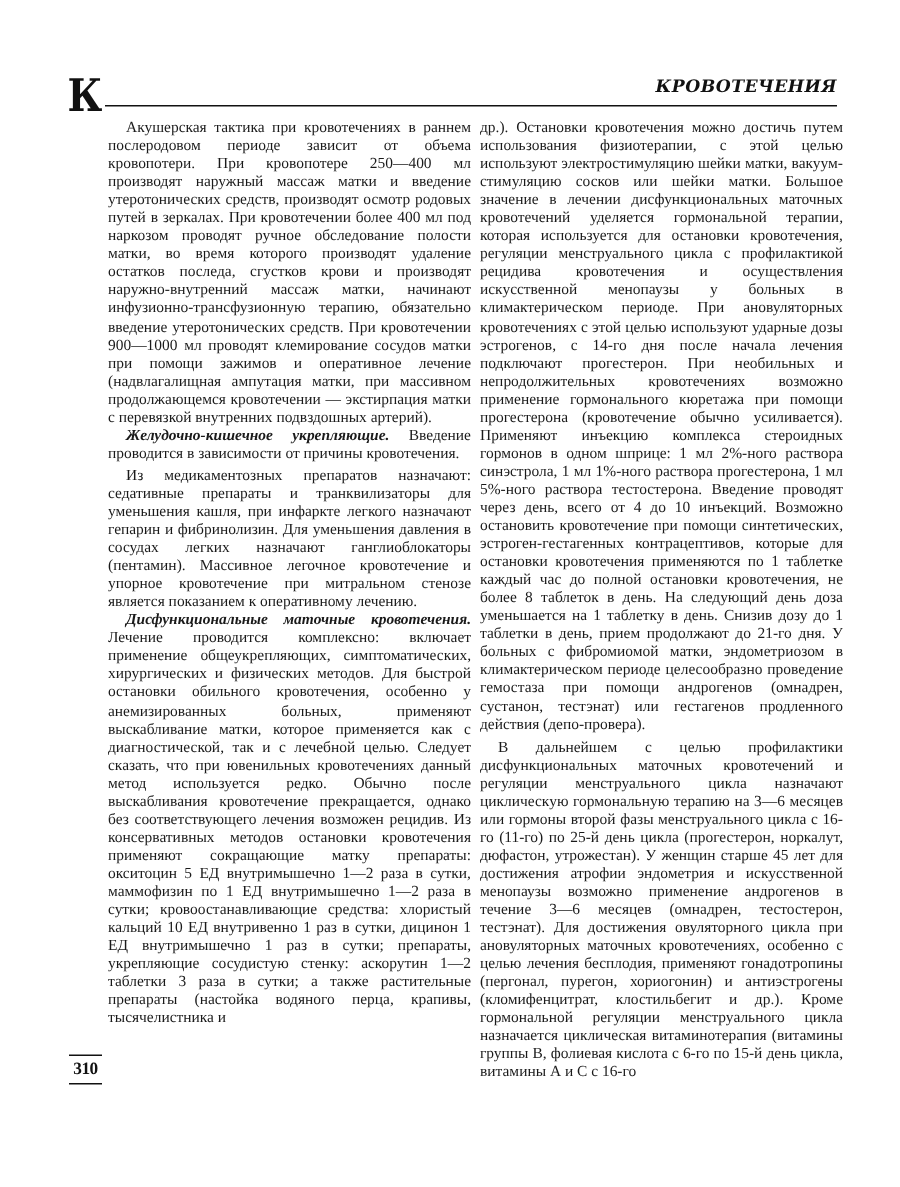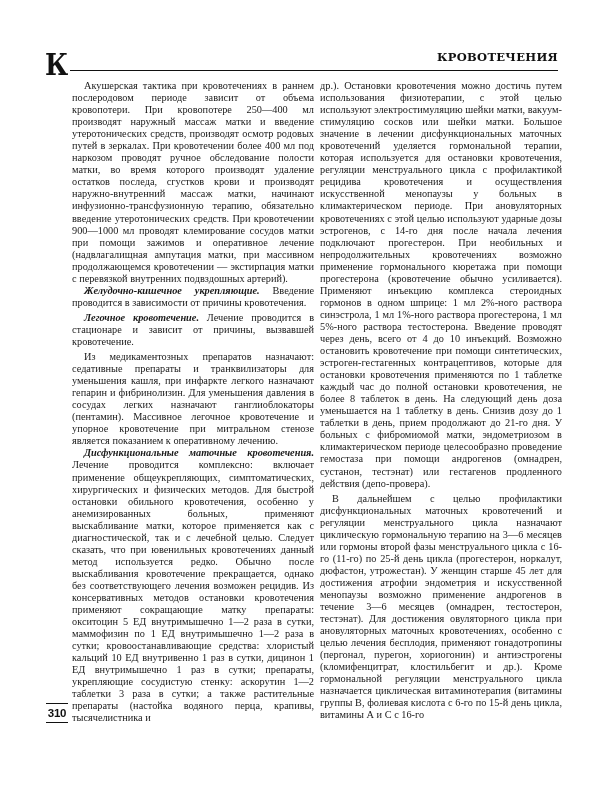--- a/index.html
+++ b/index.html
@@ -36,20 +36,21 @@
   }
   .running-head {
     position: absolute;
     right: 42px;
     top: 50px;
     font-family: "DejaVu Serif", serif;
     font-weight: bold;
     font-size: 11.5px;
     letter-spacing: 0.3px;
     color: #111;
+    font-style: italic;
   }
   .column {
     position: absolute;
     top: 80px;
     width: 242px;
     font-family: "Liberation Serif", serif;
     font-size: 10.3px;
     line-height: 12.05px;
     text-align: justify;
     hyphens: manual;
@@ -72,41 +73,40 @@
     top: 703px;
     width: 22px;
     text-align: center;
   }
   .pn-rule {
     height: 0;
     border-top: 1px solid #111;
     width: 22px;
   }
   .page-number {
-    font-family: Liberation Sans, sans-serif;
+    font-family: Liberation Serif, serif;
     font-weight: bold;
     font-size: 11.5px;
     line-height: 18px;
     color: #111;
     letter-spacing: -0.3px;
   }
 </style>
 </head>
 <body>
 
 <div>
 
   <div class="letter-mark">К</div>
   <div class="header-rule"></div>
   <div class="running-head">КРОВОТЕЧЕНИЯ</div>
 
   <div class="column col-left">
     <p>Акушерская тактика при кровотечениях в раннем послеродовом периоде зависит от объема кровопотери. При кровопотере 250—400 мл производят наружный массаж матки и введение утеротонических средств, производят осмотр родовых путей в зеркалах. При кровотечении более 400 мл под наркозом проводят ручное обследование полости матки, во время которого производят удаление остатков последа, сгустков крови и производят наружно-внутренний массаж матки, начинают инфузионно-трансфузионную терапию, обязательно введение утеротонических средств. При кровотечении 900—1000 мл проводят клемирование сосудов матки при помощи зажимов и оперативное лечение (надвлагалищная ампутация матки, при массивном продолжающемся кровотечении — экстирпация матки с перевязкой внутренних подвздошных артерий).</p>
     <p><span class="run-in">Желудочно-кишечное укрепляющие.</span><span> Введение проводится в зависимости от причины кровотечения.</span></p>
-    <p class="gap-before"><span class="run-in">Легочное кровотечение.</span><span> Лечение проводится в стационаре и зависит от причины, вызвавшей кровотечение.</span></p>
     <p class="gap-before">Из медикаментозных препаратов назначают: седативные препараты и транквилизаторы для уменьшения кашля, при инфаркте легкого назначают гепарин и фибринолизин. Для уменьшения давления в сосудах легких назначают ганглиоблокаторы (пентамин). Массивное легочное кровотечение и упорное кровотечение при митральном стенозе является показанием к оперативному лечению.</p>
     <p><span class="run-in">Дисфункциональные маточные кровотечения.</span><span> Лечение проводится комплексно: включает применение общеукрепляющих, симптоматических, хирургических и физических методов. Для быстрой остановки обильного кровотечения, особенно у анемизированных больных, применяют выскабливание матки, которое применяется как с диагностической, так и с лечебной целью. Следует сказать, что при ювенильных кровотечениях данный метод используется редко. Обычно после выскабливания кровотечение прекращается, однако без соответствующего лечения возможен рецидив. Из консервативных методов остановки кровотечения применяют сокращающие матку препараты: окситоцин 5 ЕД внутримышечно 1—2 раза в сутки, маммофизин по 1 ЕД внутримышечно 1—2 раза в сутки; кровоостанавливающие средства: хлористый кальций 10 ЕД внутривенно 1 раз в сутки, дицинон 1 ЕД внутримышечно 1 раз в сутки; препараты, укрепляющие сосудистую стенку: аскорутин 1—2 таблетки 3 раза в сутки; а также растительные препараты (настойка водяного перца, крапивы, тысячелистника и</span></p>
   </div>
 
   <div class="column col-right">
     <p class="continued">др.). Остановки кровотечения можно достичь путем использования физиотерапии, с этой целью используют электростимуляцию шейки матки, вакуум-стимуляцию сосков или шейки матки. Большое значение в лечении дисфункциональных маточных кровотечений уделяется гормональной терапии, которая используется для остановки кровотечения, регуляции менструального цикла с профилактикой рецидива кровотечения и осуществления искусственной менопаузы у больных в климактерическом периоде. При ановуляторных кровотечениях с этой целью используют ударные дозы эстрогенов, с 14-го дня после начала лечения подключают прогестерон. При необильных и непродолжительных кровотечениях возможно применение гормонального кюретажа при помощи прогестерона (кровотечение обычно усиливается). Применяют инъекцию комплекса стероидных гормонов в одном шприце: 1 мл 2%-ного раствора синэстрола, 1 мл 1%-ного раствора прогестерона, 1 мл 5%-ного раствора тестостерона. Введение проводят через день, всего от 4 до 10 инъекций. Возможно остановить кровотечение при помощи синтетических, эстроген-гестагенных контрацептивов, которые для остановки кровотечения применяются по 1 таблетке каждый час до полной остановки кровотечения, не более 8 таблеток в день. На следующий день доза уменьшается на 1 таблетку в день. Снизив дозу до 1 таблетки в день, прием продолжают до 21-го дня. У больных с фибромиомой матки, эндометриозом в климактерическом периоде целесообразно проведение гемостаза при помощи андрогенов (омнадрен, сустанон, тестэнат) или гестагенов продленного действия (депо-провера).</p>
     <p class="gap-before">В дальнейшем с целью профилактики дисфункциональных маточных кровотечений и регуляции менструального цикла назначают циклическую гормональную терапию на 3—6 месяцев или гормоны второй фазы менструального цикла с 16-го (11-го) по 25-й день цикла (прогестерон, норкалут, дюфастон, утрожестан). У женщин старше 45 лет для достижения атрофии эндометрия и искусственной менопаузы возможно применение андрогенов в течение 3—6 месяцев (омнадрен, тестостерон, тестэнат). Для достижения овуляторного цикла при ановуляторных маточных кровотечениях, особенно с целью лечения бесплодия, применяют гонадотропины (пергонал, пурегон, хориогонин) и антиэстрогены (кломифенцитрат, клостильбегит и др.). Кроме гормональной регуляции менструального цикла назначается циклическая витаминотерапия (витамины группы В, фолиевая кислота с 6-го по 15-й день цикла, витамины А и С с 16-го</p>
   </div>
 
   <div class="page-number-block">

